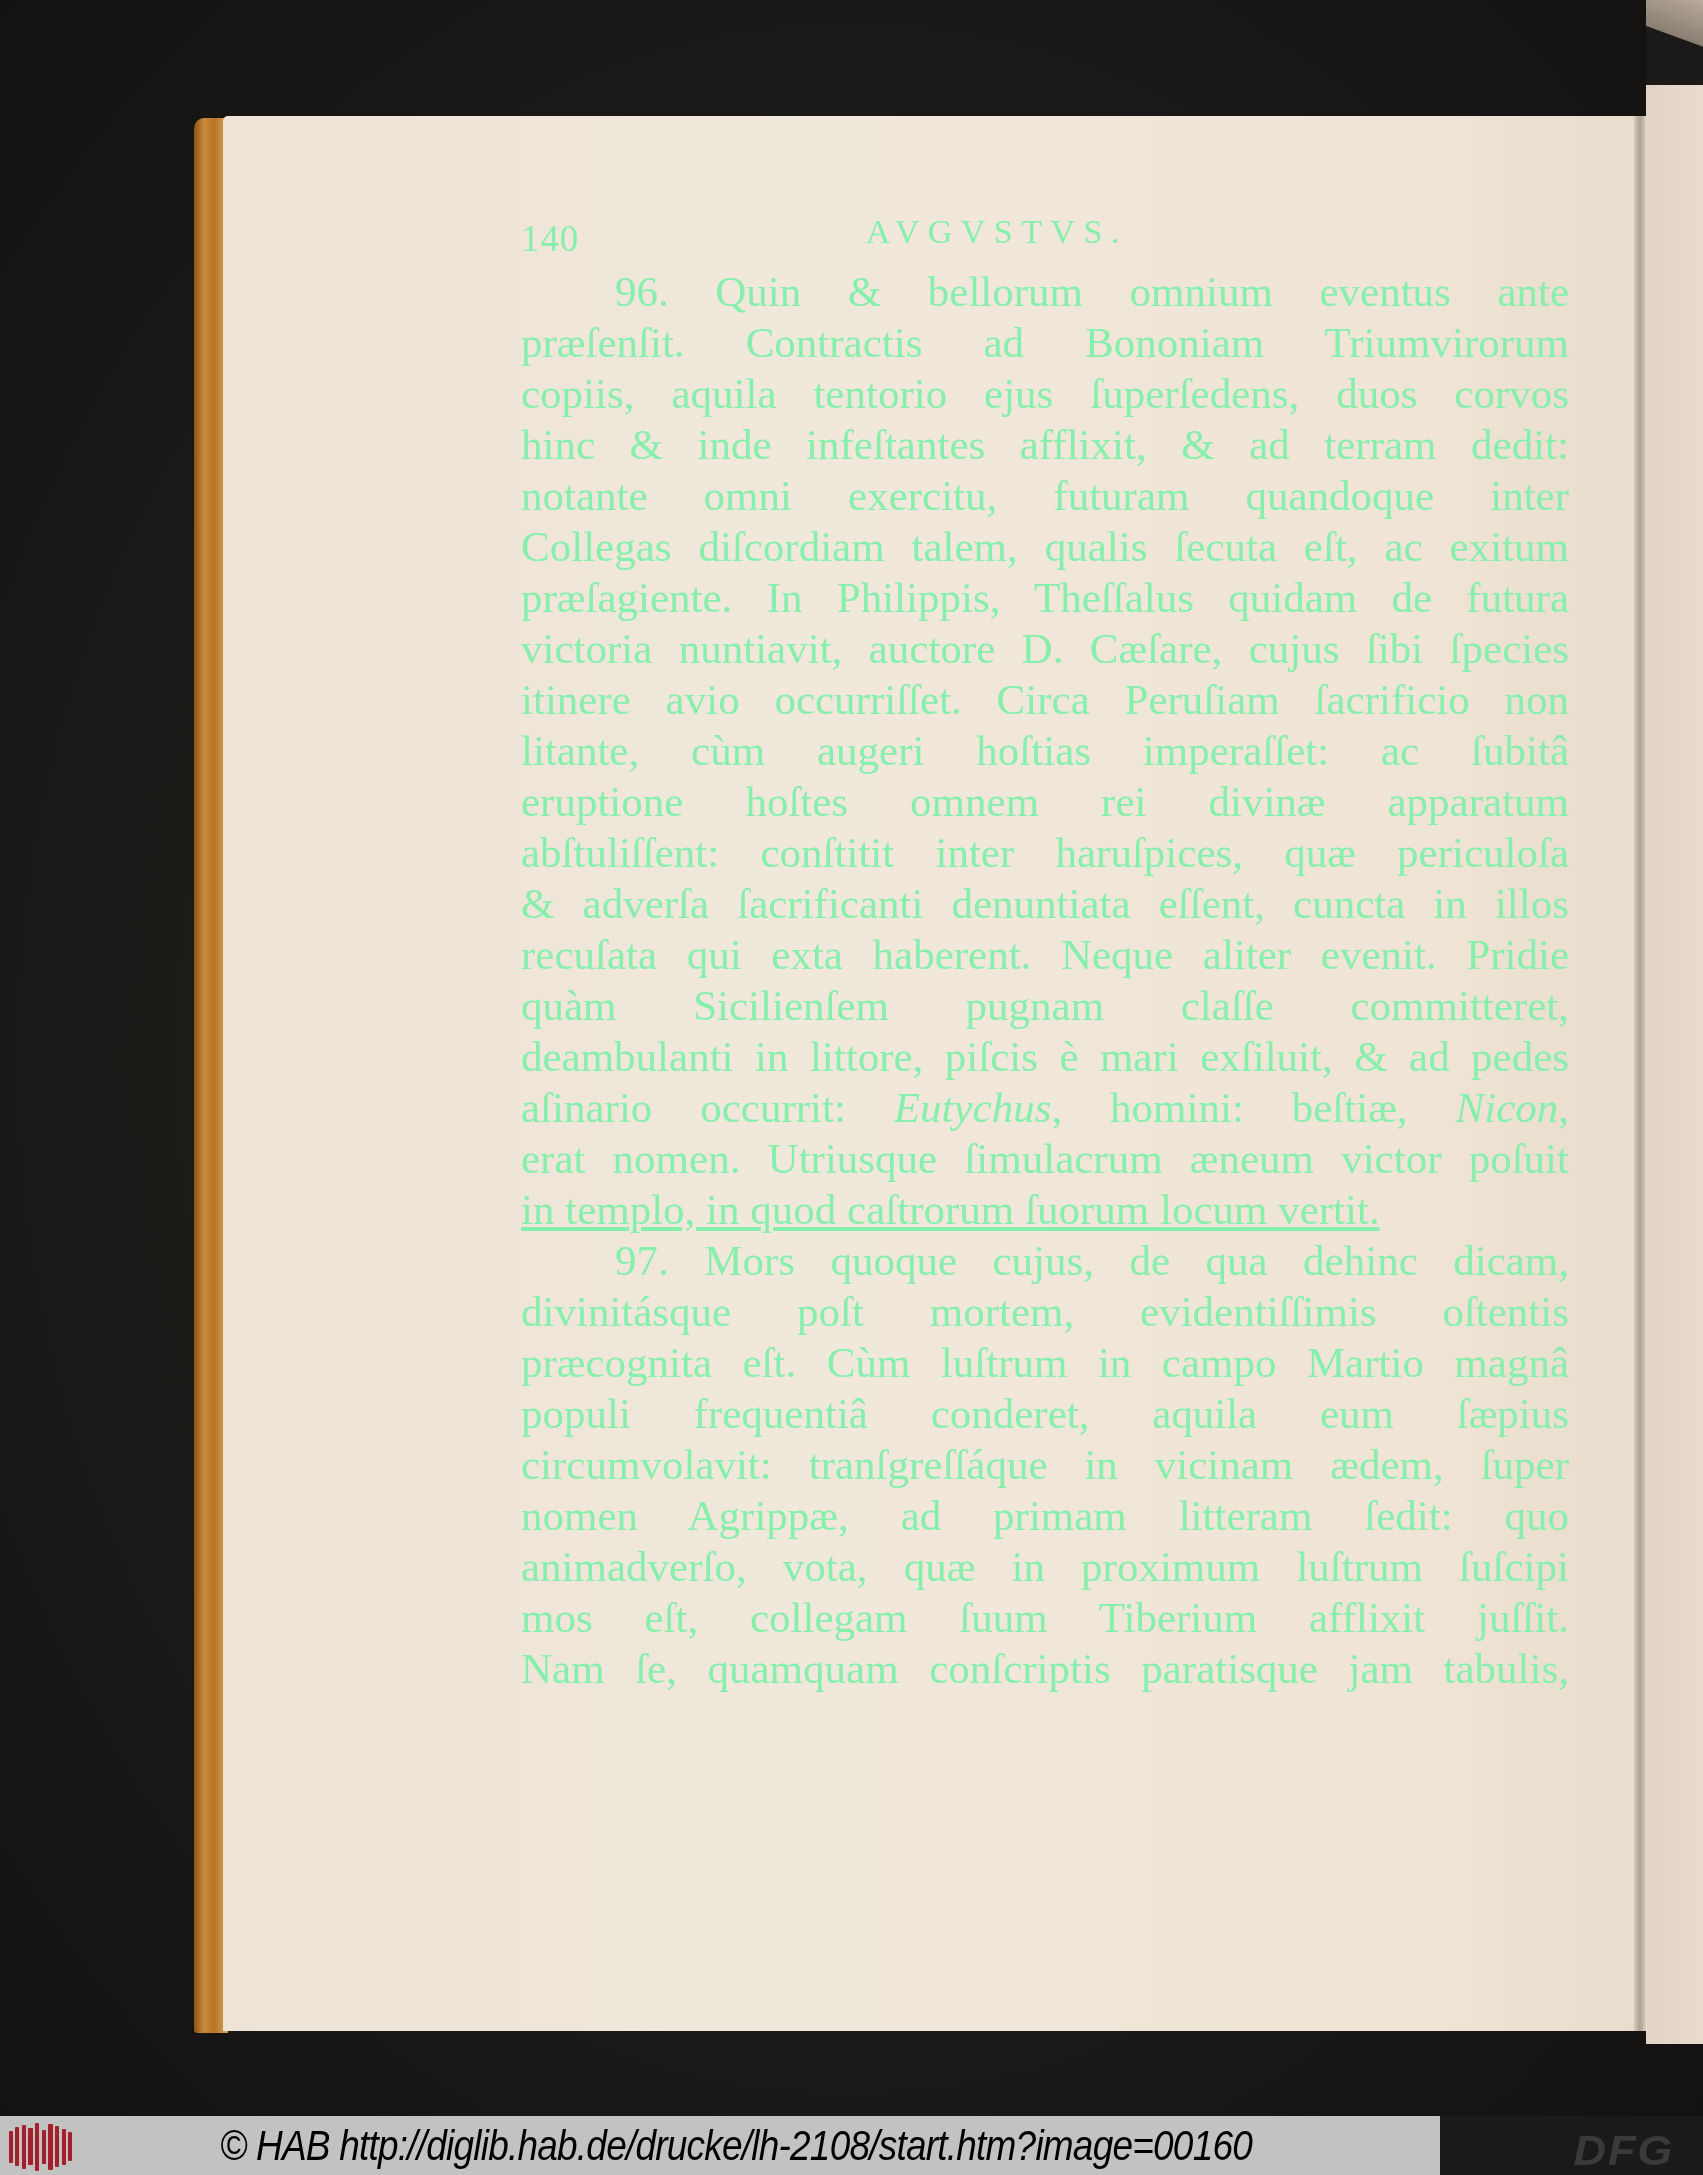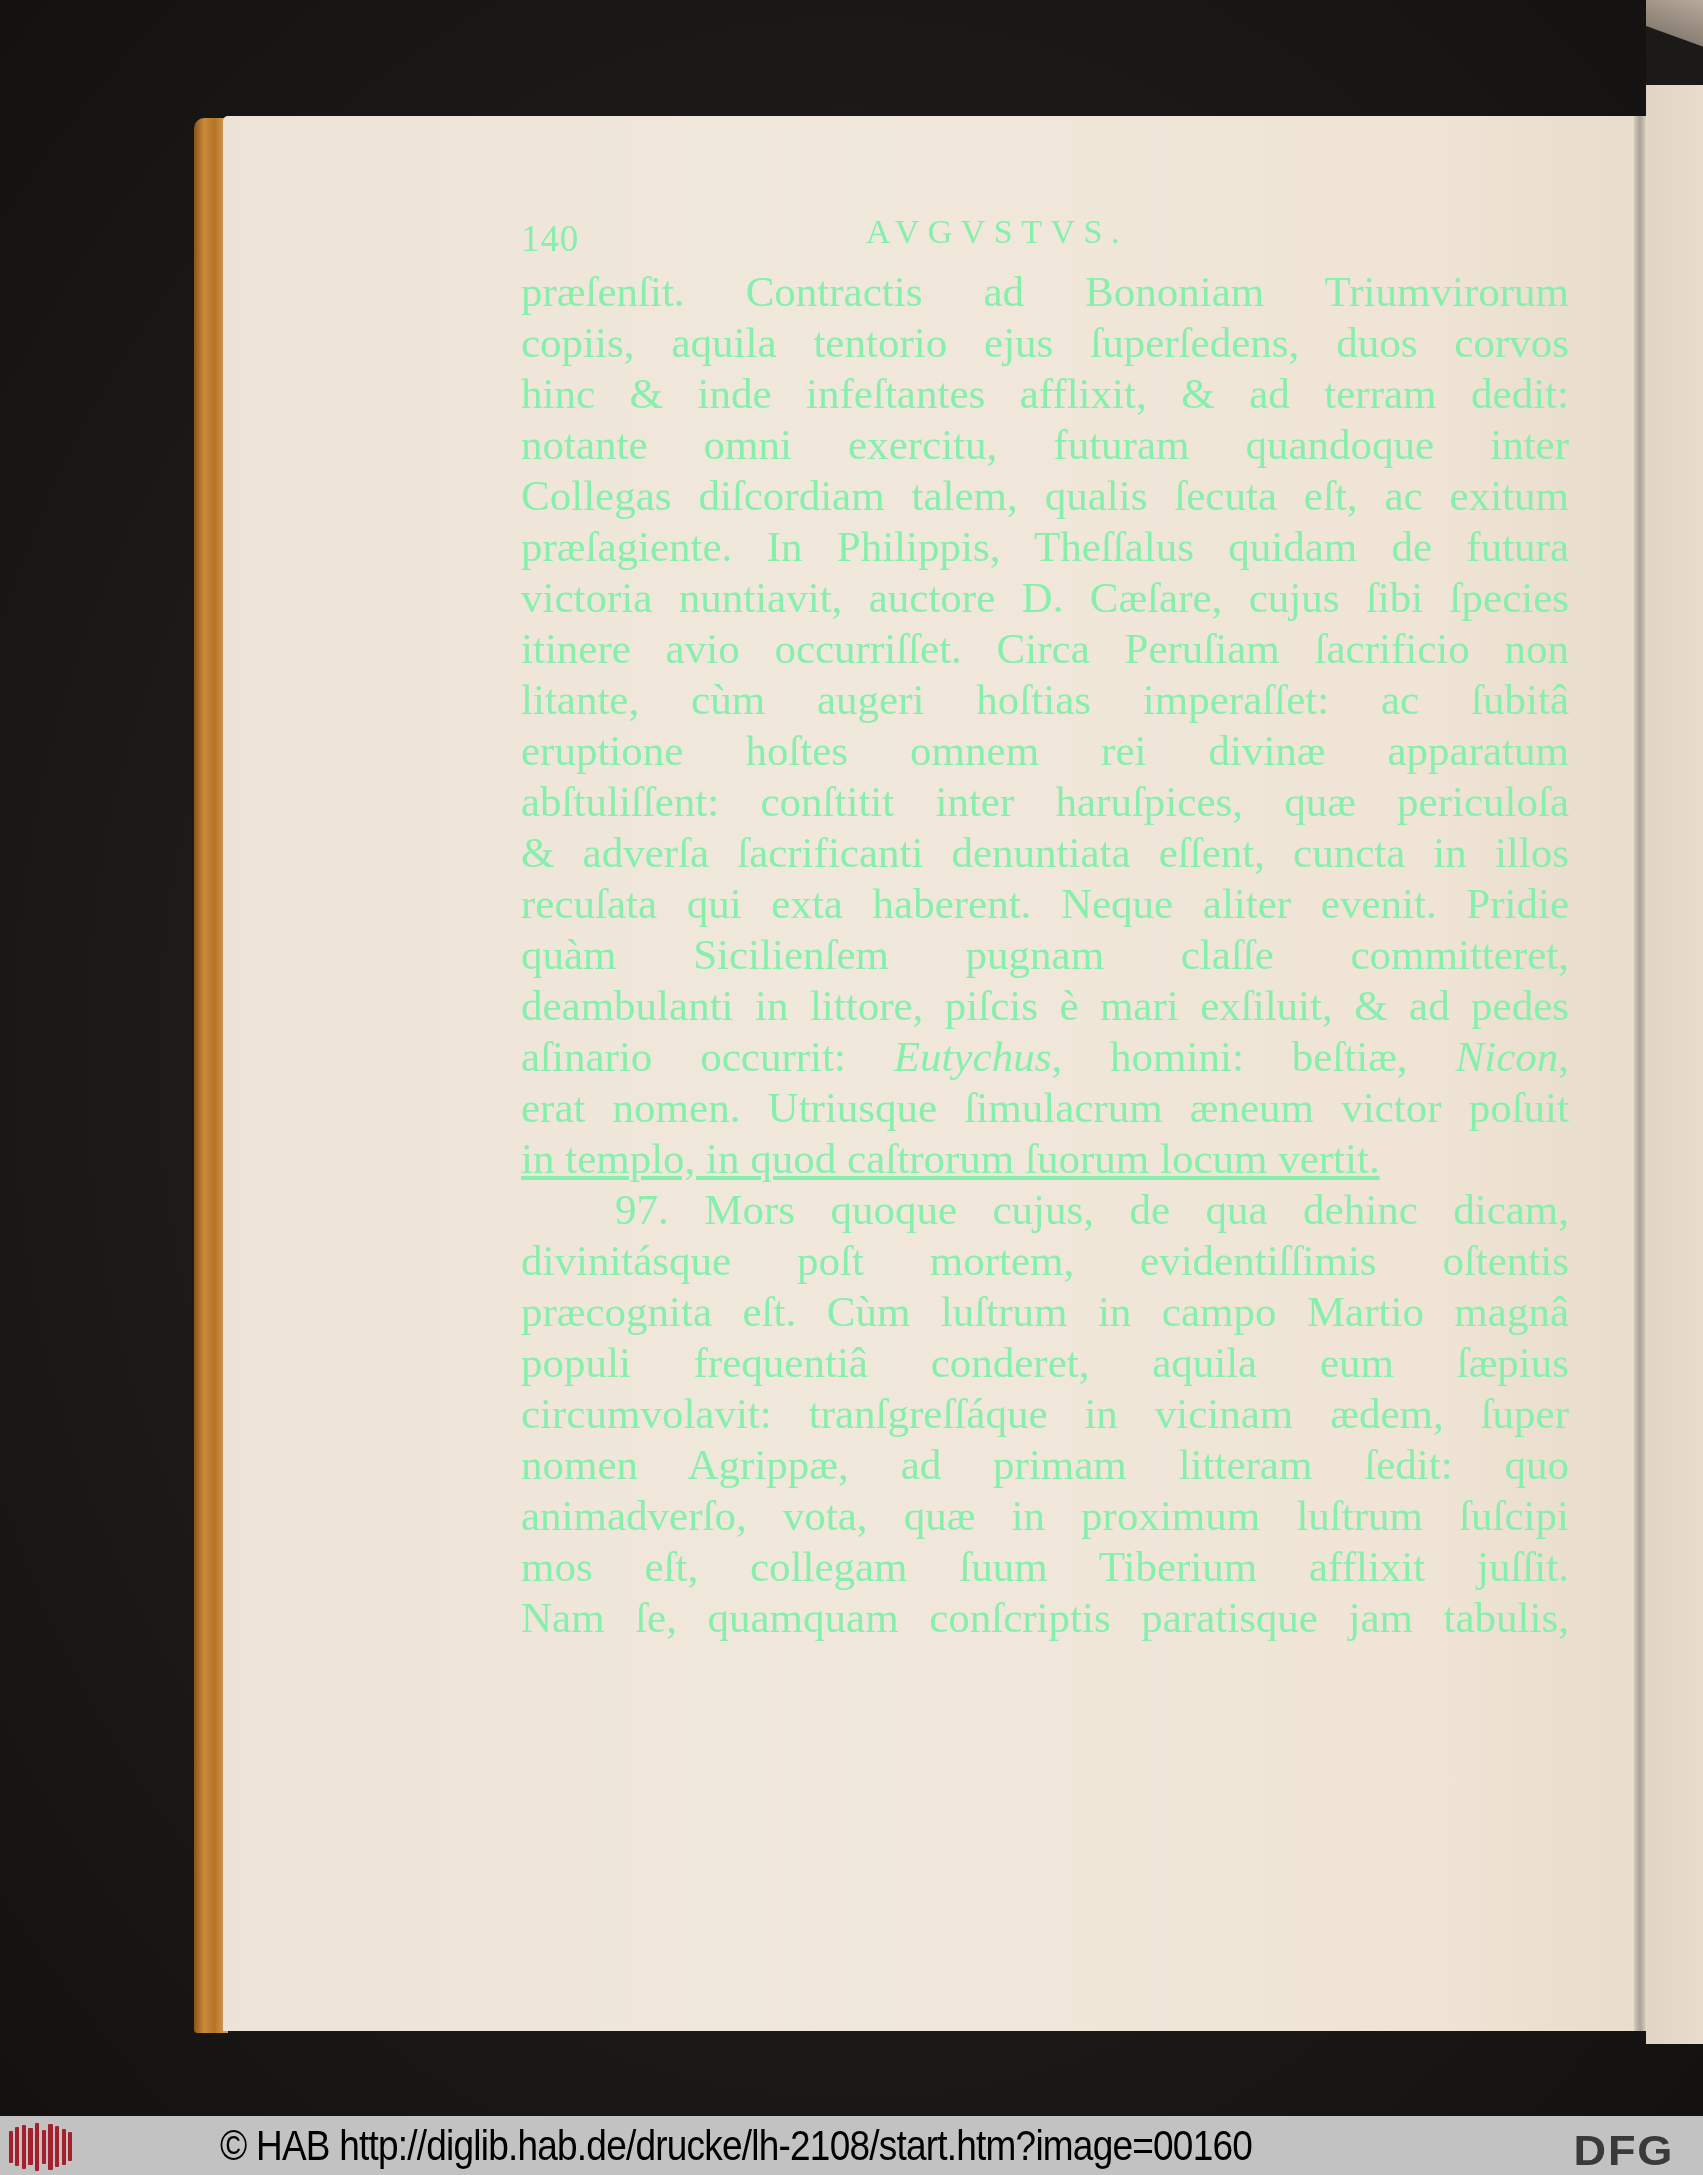--- a/index.html
+++ b/index.html
@@ -50,22 +50,23 @@
     position:absolute; left:345px; top:-6.8px; font-size:34px; letter-spacing:8.5px;
   }
   .line {
     display:block; white-space:nowrap; text-align:justify; text-align-last:justify;
     width:1048px;
   }
   .line.last { text-align-last:left;text-decoration:underline; }
   .indent { padding-left:94px; width:954px; }
   .italic { font-style:italic; }
   .footer {
-    position:absolute; left:0; top:2116px; width:1703px; height:60px;
+    position:absolute; left:0; top:2116px; width:1440px; height:60px;
     background:#c2c2c2;
+    font-style:italic;
   }
   .hab-logo {
     position:absolute; left:8.5px; top:6.8px; width:64px; height:48px;
     display:flex; align-items:center; gap:2.6px;
   }
   .hab-logo span { display:block; width:4.3px; background:#a3202c; border-radius:0.9px; }
   .footer-text {
     position:absolute; left:220px; top:5.1px;
     font-family:"Liberation Sans", "DejaVu Sans", sans-serif;
     font-size:43px; color:#000; letter-spacing:-0.9px;
@@ -89,20 +90,21 @@
 <div class="page"></div>
 <div class="gutter"></div>
 
 <div class="text-block">
   <div class="running-head">
     <span class="page-number">140</span>
     <span class="head-title">AVGVSTVS.</span>
   </div>
 
   <div>
+    <span class="line indent"><span>96.</span> <span>Quin &amp; bellorum omnium eventus ante</span></span>
     <span class="line">præſenſit. Contractis ad Bononiam Triumvirorum</span>
     <span class="line">copiis, aquila tentorio ejus ſuperſedens, duos corvos</span>
     <span class="line">hinc &amp; inde infeſtantes afflixit, &amp; ad terram dedit:</span>
     <span class="line">notante omni exercitu, futuram quandoque inter</span>
     <span class="line">Collegas diſcordiam talem, qualis ſecuta eſt, ac exitum</span>
     <span class="line">præſagiente. In Philippis, Theſſalus quidam de futura</span>
     <span class="line">victoria nuntiavit, auctore D. Cæſare, cujus ſibi ſpecies</span>
     <span class="line">itinere avio occurriſſet. Circa Peruſiam ſacrificio non</span>
     <span class="line">litante, cùm augeri hoſtias imperaſſet: ac ſubitâ</span>
     <span class="line">eruptione hoſtes omnem rei divinæ apparatum</span>

